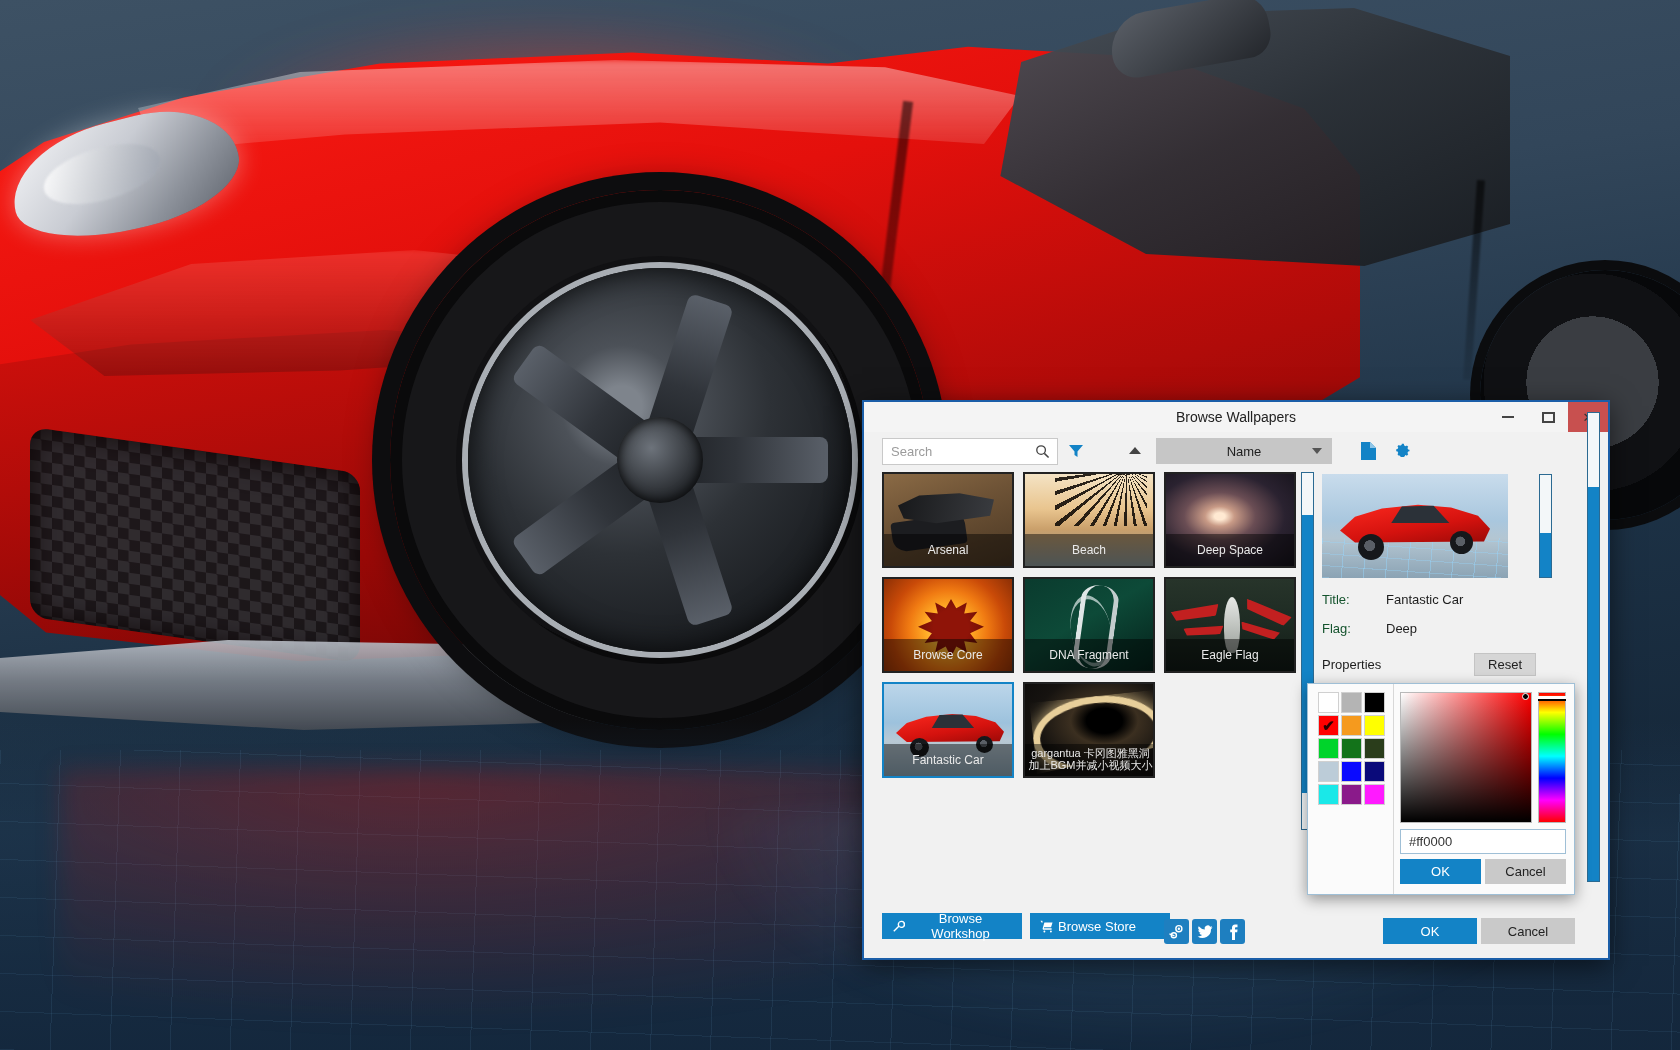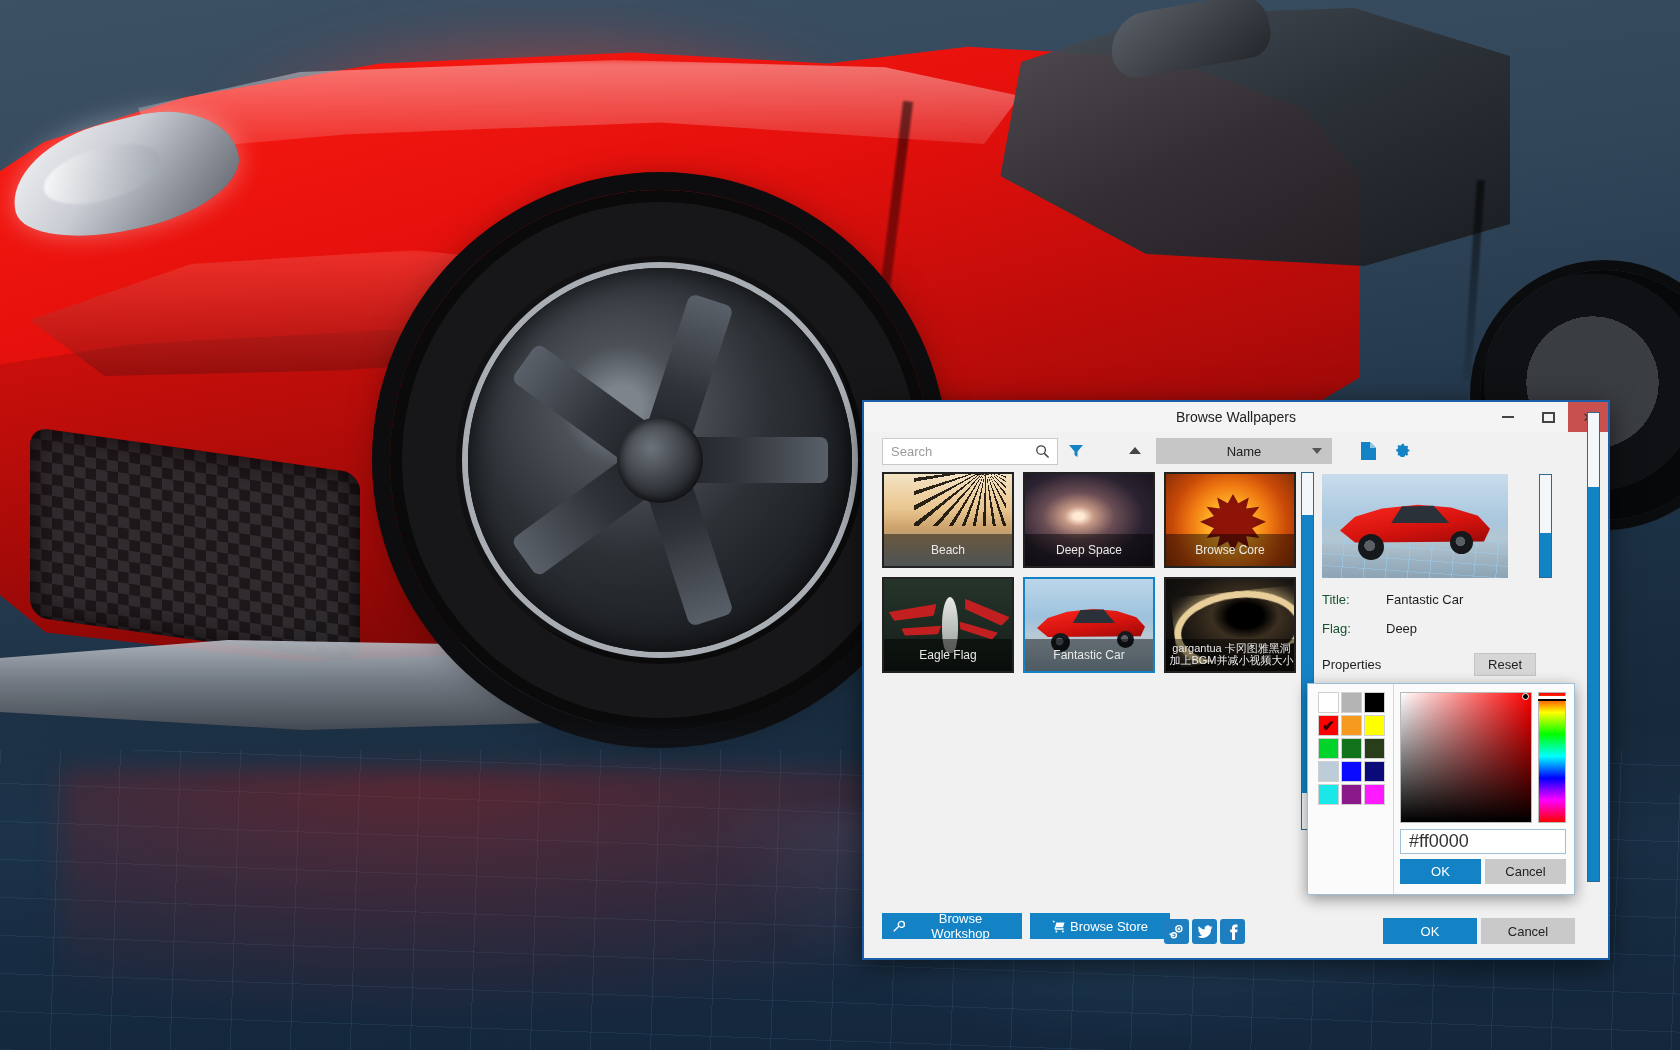--- a/index.html
+++ b/index.html
@@ -328,21 +328,21 @@
   .dlg-scroll {
     position: absolute; right: 8px; top: 10px; width: 13px; height: 470px;
     border: 1px solid #2b6a92; background: #f3f7f9;
   }
   .dlg-scroll .thumbbar { position: absolute; left:0; right:0; top: 74px; bottom: 0; background: #1383c6; }
 
   
   .bottombar { position: absolute; left: 18px; bottom: 14px; width: 430px; }
   .btnrow { display: flex; gap: 8px; margin-bottom: 5px; }
   .btn {
-    height: 26px; display: flex; align-items: center; justify-content: center; gap: 4px;
+    height: 26px; display: flex; align-items: center; gap: 4px;
     font-size: 13px; cursor: pointer; border: 0; padding: 0 10px;
     font-family: "Liberation Sans", sans-serif;
   }
   .btn-blue { background: #1383c6; color: #fff; width: 140px; }
   .btn-grey { background: #d6d6d6; color: #222; width: 140px; }
   .social { position: absolute; left: 300px; bottom: 14px; display: flex; gap: 3px; }
   .social-ic {
     width: 25px; height: 25px; background: #1e7fc0; color: #fff;
     display: flex; align-items: center; justify-content: center; border-radius: 3px;
   }
@@ -384,21 +384,21 @@
     background: linear-gradient(to bottom, #ff0000 0%, #ffff00 15%, #00ff00 32%, #00ffff 49%,
                 #0000ff 66%, #ff00ff 83%, #ff0000 100%);
   }
   .cp-hue .hknob {
     position: absolute; left: -1px; right: -1px; top: 3px; height: 5px;
     border-top: 2px solid #fff; border-bottom: 2px solid #000; background: #fff;
   }
   .cp-hexwrap { margin-top: 6px; }
   .cp-hex {
     width: 100%; height: 25px; border: 1px solid #9fbfd6; background: #fff;
-    padding: 0 8px; font-size: 18px; color: #333; outline: none;
+    padding: 0 8px; font-size: 13px; color: #333; outline: none;
     font-family: "Liberation Sans", sans-serif;
   }
   .cp-buttons { display: flex; gap: 4px; margin-top: 5px; }
   .cp-ok { flex: 1; height: 25px; background: #1383c6; color: #fff;
       display: flex; align-items: center; justify-content: center; font-size: 13px; }
   .cp-cancel { flex: 1; height: 25px; background: #c9c9c9; color: #222;
       display: flex; align-items: center; justify-content: center; font-size: 13px; }
 
   svg { display: block; }
 </style>
@@ -495,30 +495,38 @@
         <path fill="#1383c6" d="M10 6.5a3.5 3.5 0 100 7 3.5 3.5 0 000-7zm8-1.1l-1.6-.35a6.6 6.6 0 00-.7-1.7l.9-1.4-1.55-1.55-1.4.9a6.6 6.6 0 00-1.7-.7L11.6-1.6H9.4L9.05.05a6.6 6.6 0 00-1.7.7l-1.4-.9L4.4 1.4l.9 1.4a6.6 6.6 0 00-.7 1.7L3 4.85v2.2l1.6.35c.15.6.4 1.17.7 1.7l-.9 1.4 1.55 1.55 1.4-.9c.53.3 1.1.55 1.7.7l.35 1.6h2.2l.35-1.6c.6-.15 1.17-.4 1.7-.7l1.4.9 1.55-1.55-.9-1.4c.3-.53.55-1.1.7-1.7L18 7.05z" transform="translate(0.6,3.2) scale(0.93)"></path>
       </svg>
     </div>
   </div>
 
   <div class="content">
 
     <div class="grid-wrap">
       <div class="grid" id="wallpaper-grid">
           <div class="thumb">
+            <div class="art art-arsenal"></div>
+            <div class="label">Arsenal</div>
+          </div>
+          <div class="thumb">
             <div class="art art-beach"></div>
             <div class="label">Beach</div>
           </div>
           <div class="thumb">
             <div class="art art-deep"></div>
             <div class="label">Deep Space</div>
           </div>
           <div class="thumb">
             <div class="art art-demon"></div>
             <div class="label">Browse Core</div>
+          </div>
+          <div class="thumb">
+            <div class="art art-dna"></div>
+            <div class="label">DNA Fragment</div>
           </div>
           <div class="thumb">
             <div class="art art-eagle">
               <div class="wing" style="left: 6px; top: 26px; width: 48px; height: 16px; transform: rotate(-16deg); clip-path: polygon(0% 0%, 100% 35%, 88% 100%, 6% 62%);"></div>
               <div class="wing" style="left: 78px; top: 26px; width: 48px; height: 16px; transform: rotate(16deg); clip-path: polygon(0% 0%, 100% 35%, 88% 100%, 6% 62%);"></div>
               <div class="wing" style="left: 18px; top: 46px; width: 40px; height: 12px; transform: rotate(-10deg); clip-path: polygon(0% 0%, 100% 35%, 88% 100%, 6% 62%);"></div>
               <div class="wing" style="left: 74px; top: 46px; width: 40px; height: 12px; transform: rotate(10deg); clip-path: polygon(0% 0%, 100% 35%, 88% 100%, 6% 62%);"></div>
               <div class="body"></div>
             </div>
             <div class="label">Eagle Flag</div>

